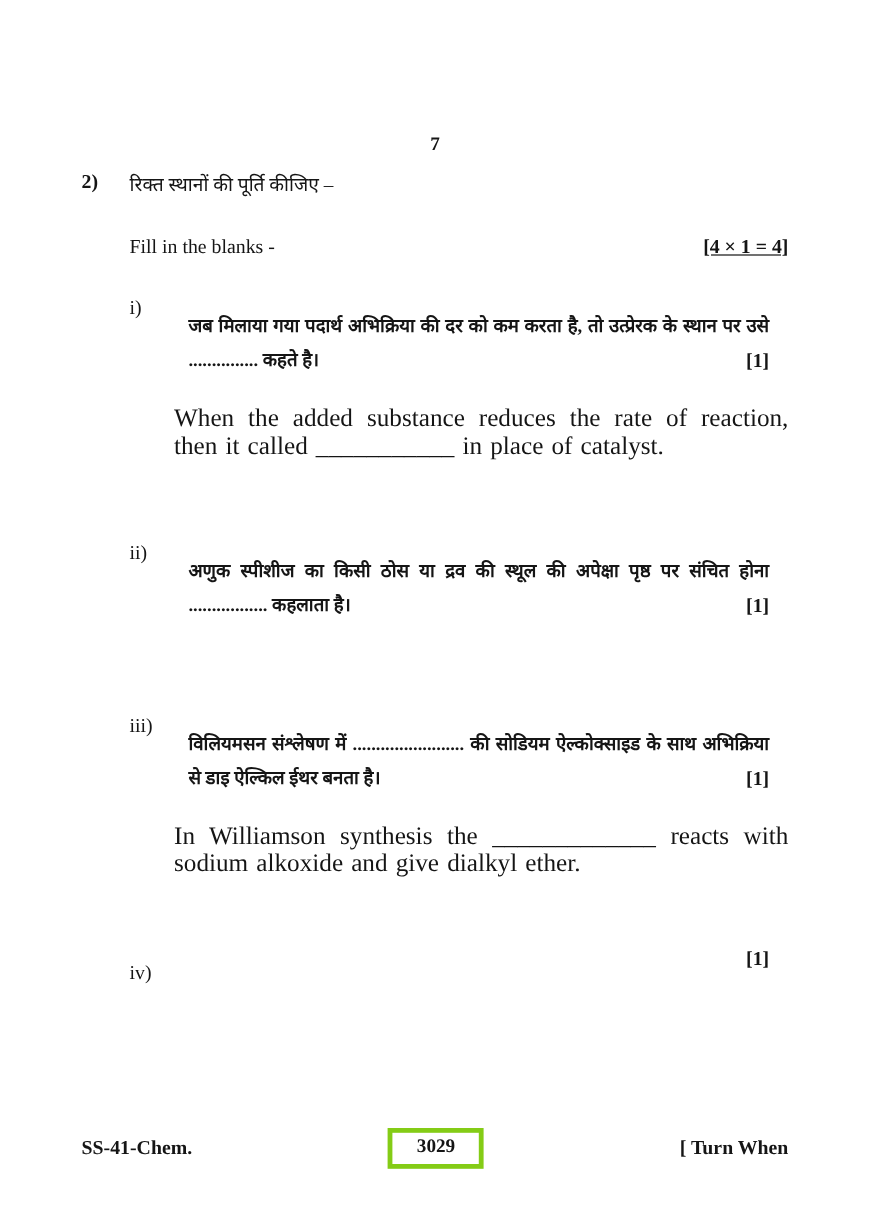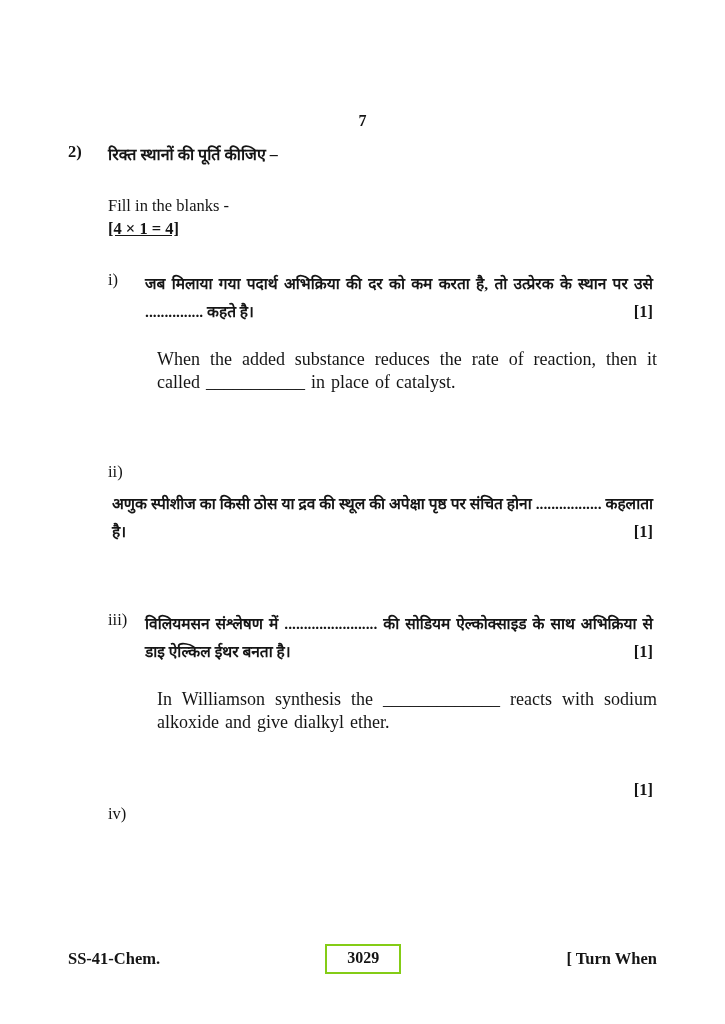--- a/index.html
+++ b/index.html
@@ -28,83 +28,82 @@
     display: flex;
     margin-top: 10px;
   }
   .q-num {
     width: 40px;
     flex-shrink: 0;
     font-weight: bold;
     font-size: 16.5px;
   }
   .q-heading-hi {
-    font-weight: bold;
+    font-weight: normal;
     font-size: 16px;
     line-height: 26px;
   }
   .q-subheader {
     display: flex;
     justify-content: space-between;
     margin: 26px 0 0 40px;
     font-size: 16.5px;
     line-height: 23px;
-    flex-direction: column;
   }
   .q-total-marks { font-weight: bold; text-decoration: underline; }
   .items { margin-left: 40px; }
   .item { display: flex; }
   .item.m1 { margin-top: 26px; }
-  .item.m2 { margin-top: 64px; flex-direction: column; }
+  .item.m2 { margin-top: 64px; }
   .item.m3 { margin-top: 56px; }
   .item.m4 { margin-top: 66px; }
   .item-num {
     width: 33px;
     flex-shrink: 0;
     font-size: 16.5px;
     line-height: 28px;
   }
   .item-body { flex: 1; min-width: 0; }
   .hindi-line {
     position: relative;
-    margin: 4px;
+    margin: 16px;
     font-weight: bold;
     font-size: 15.5px;
     line-height: 28px;
     text-align: justify;
   }
   .marks-badge {
     position: absolute;
     right: 0;
     bottom: 0;
     font-weight: bold;
     font-size: 16.5px;
     line-height: 28px;
   }
   .english-line {
-    margin: 22px 0 0 16px;
+    margin: 22px 0 0 4px;
     font-weight: normal;
-    font-size: 18px;
+    font-size: 21px;
     line-height: 23px;
     text-align: justify;
     word-spacing: 1.5px;
   }
   .footer {
     position: absolute;
     left: 68px;
     right: 68px;
     bottom: 50px;
     display: flex;
     align-items: center;
     justify-content: space-between;
     font-weight: bold;
     font-size: 16.5px;
   }
   .code-box {
-    border: 2px solid #84cc16;
+    border: 4px solid #84cc16;
     padding: 1px 20px 3px 20px;
     font-weight: bold;
     font-size: 16px;
     line-height: 22px;
   }
 </style>
 </head>
 <body>
 
 <div class="page">

